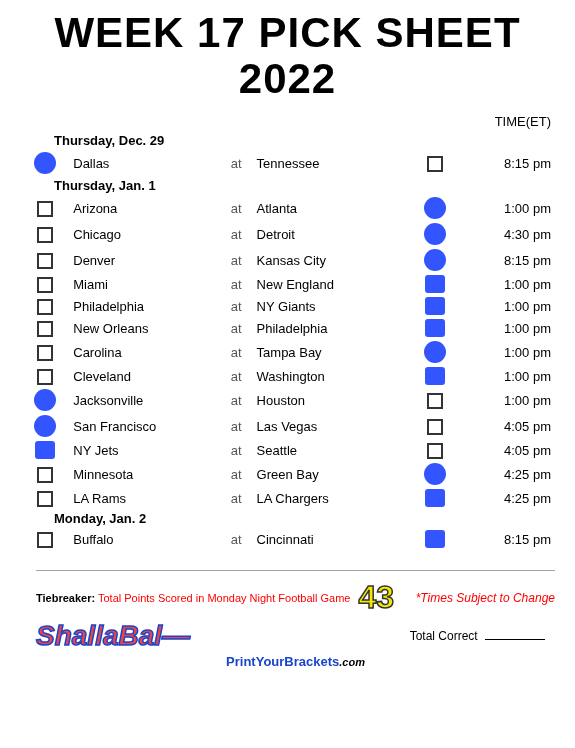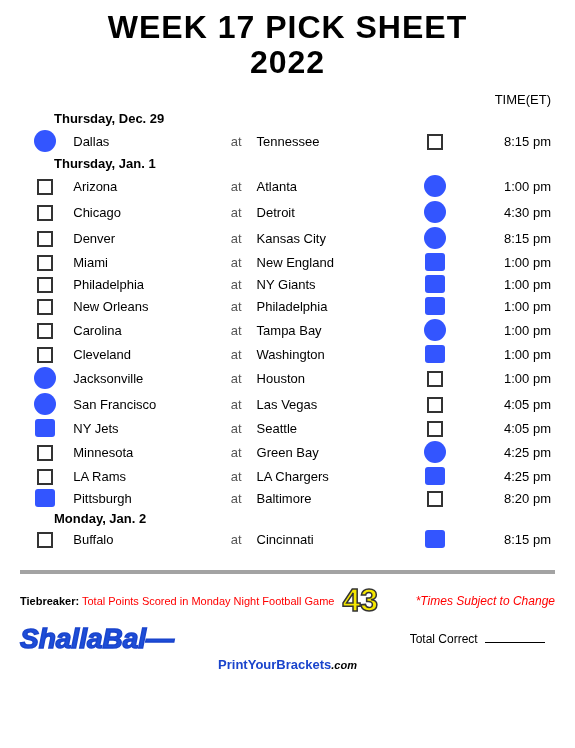--- a/index.html
+++ b/index.html
@@ -5,21 +5,21 @@
     * { margin: 0; padding: 0; box-sizing: border-box; }
     body {
       width: 575px;
       min-height: 748px;
       font-family: Arial, sans-serif;
       background: #fff;
       padding: 10px 20px;
     }
     .title {
       text-align: center;
-      font-size: 32px;
+      font-size: 42px;
       font-weight: 900;
       line-height: 1.1;
       margin-bottom: 10px;
       letter-spacing: 1px;
     }
     .games-table {
       width: 100%;
       border-collapse: collapse;
     }
     .games-table td {
@@ -51,23 +51,24 @@
     .dot-blue-sq {
       display: inline-block;
       width: 20px;
       height: 18px;
       background: #3355ff;
       border-radius: 3px;
       vertical-align: middle;
     }
     .footer {
       margin-top: 20px;
-      border-top: 4px solid #a3a3a3;
+      border-top: 1px solid #a3a3a3;
       padding-top: 8px;
       font-size: 11px;
+      margin-left: 16px;
     }
     .footer-top {
       display: flex;
       align-items: center;
       gap: 4px;
     }
     .tiebreaker-label {
       color: #000;
       font-size: 11px;
     }
@@ -86,21 +87,21 @@
     }
     .footer-bottom {
       display: flex;
       align-items: center;
       margin-top: 4px;
       gap: 8px;
     }
     .shalla-text {
       font-size: 28px;
       font-weight: 900;
-      color: #1d4ed8;
+      color: #ef4444;
       -webkit-text-stroke: 1.5px #1a44cc;
       font-style: italic;
     }
     .total-correct {
       font-size: 12px;
       margin-left: auto;
       margin-right: 10px;
     }
     .total-correct-line {
       display: inline-block;
@@ -265,28 +266,20 @@
         <td class="col-pick"><span class="dot-blue"></span></td>
         <td class="col-time">4:25 pm</td>
       </tr>
       <tr>
         <td class="col-pick"><span class="checkbox"></span></td>
         <td class="col-team">LA Rams</td>
         <td class="col-at">at</td>
         <td class="col-opponent">LA Chargers</td>
         <td class="col-pick"><span class="dot-blue-sq"></span></td>
         <td class="col-time">4:25 pm</td>
-      </tr>
-      <tr>
-        <td class="col-pick"><span class="dot-blue-sq"></span></td>
-        <td class="col-team">Pittsburgh</td>
-        <td class="col-at">at</td>
-        <td class="col-opponent">Baltimore</td>
-        <td class="col-pick"><span class="checkbox"></span></td>
-        <td class="col-time">8:20 pm</td>
       </tr>
       <tr>
         <td colspan="6" style="padding-left: 34px;"><strong>Monday, Jan. 2</strong></td>
       </tr>
       <tr>
         <td class="col-pick"><span class="checkbox"></span></td>
         <td class="col-team">Buffalo</td>
         <td class="col-at">at</td>
         <td class="col-opponent">Cincinnati</td>
         <td class="col-pick"><span class="dot-blue-sq"></span></td>

